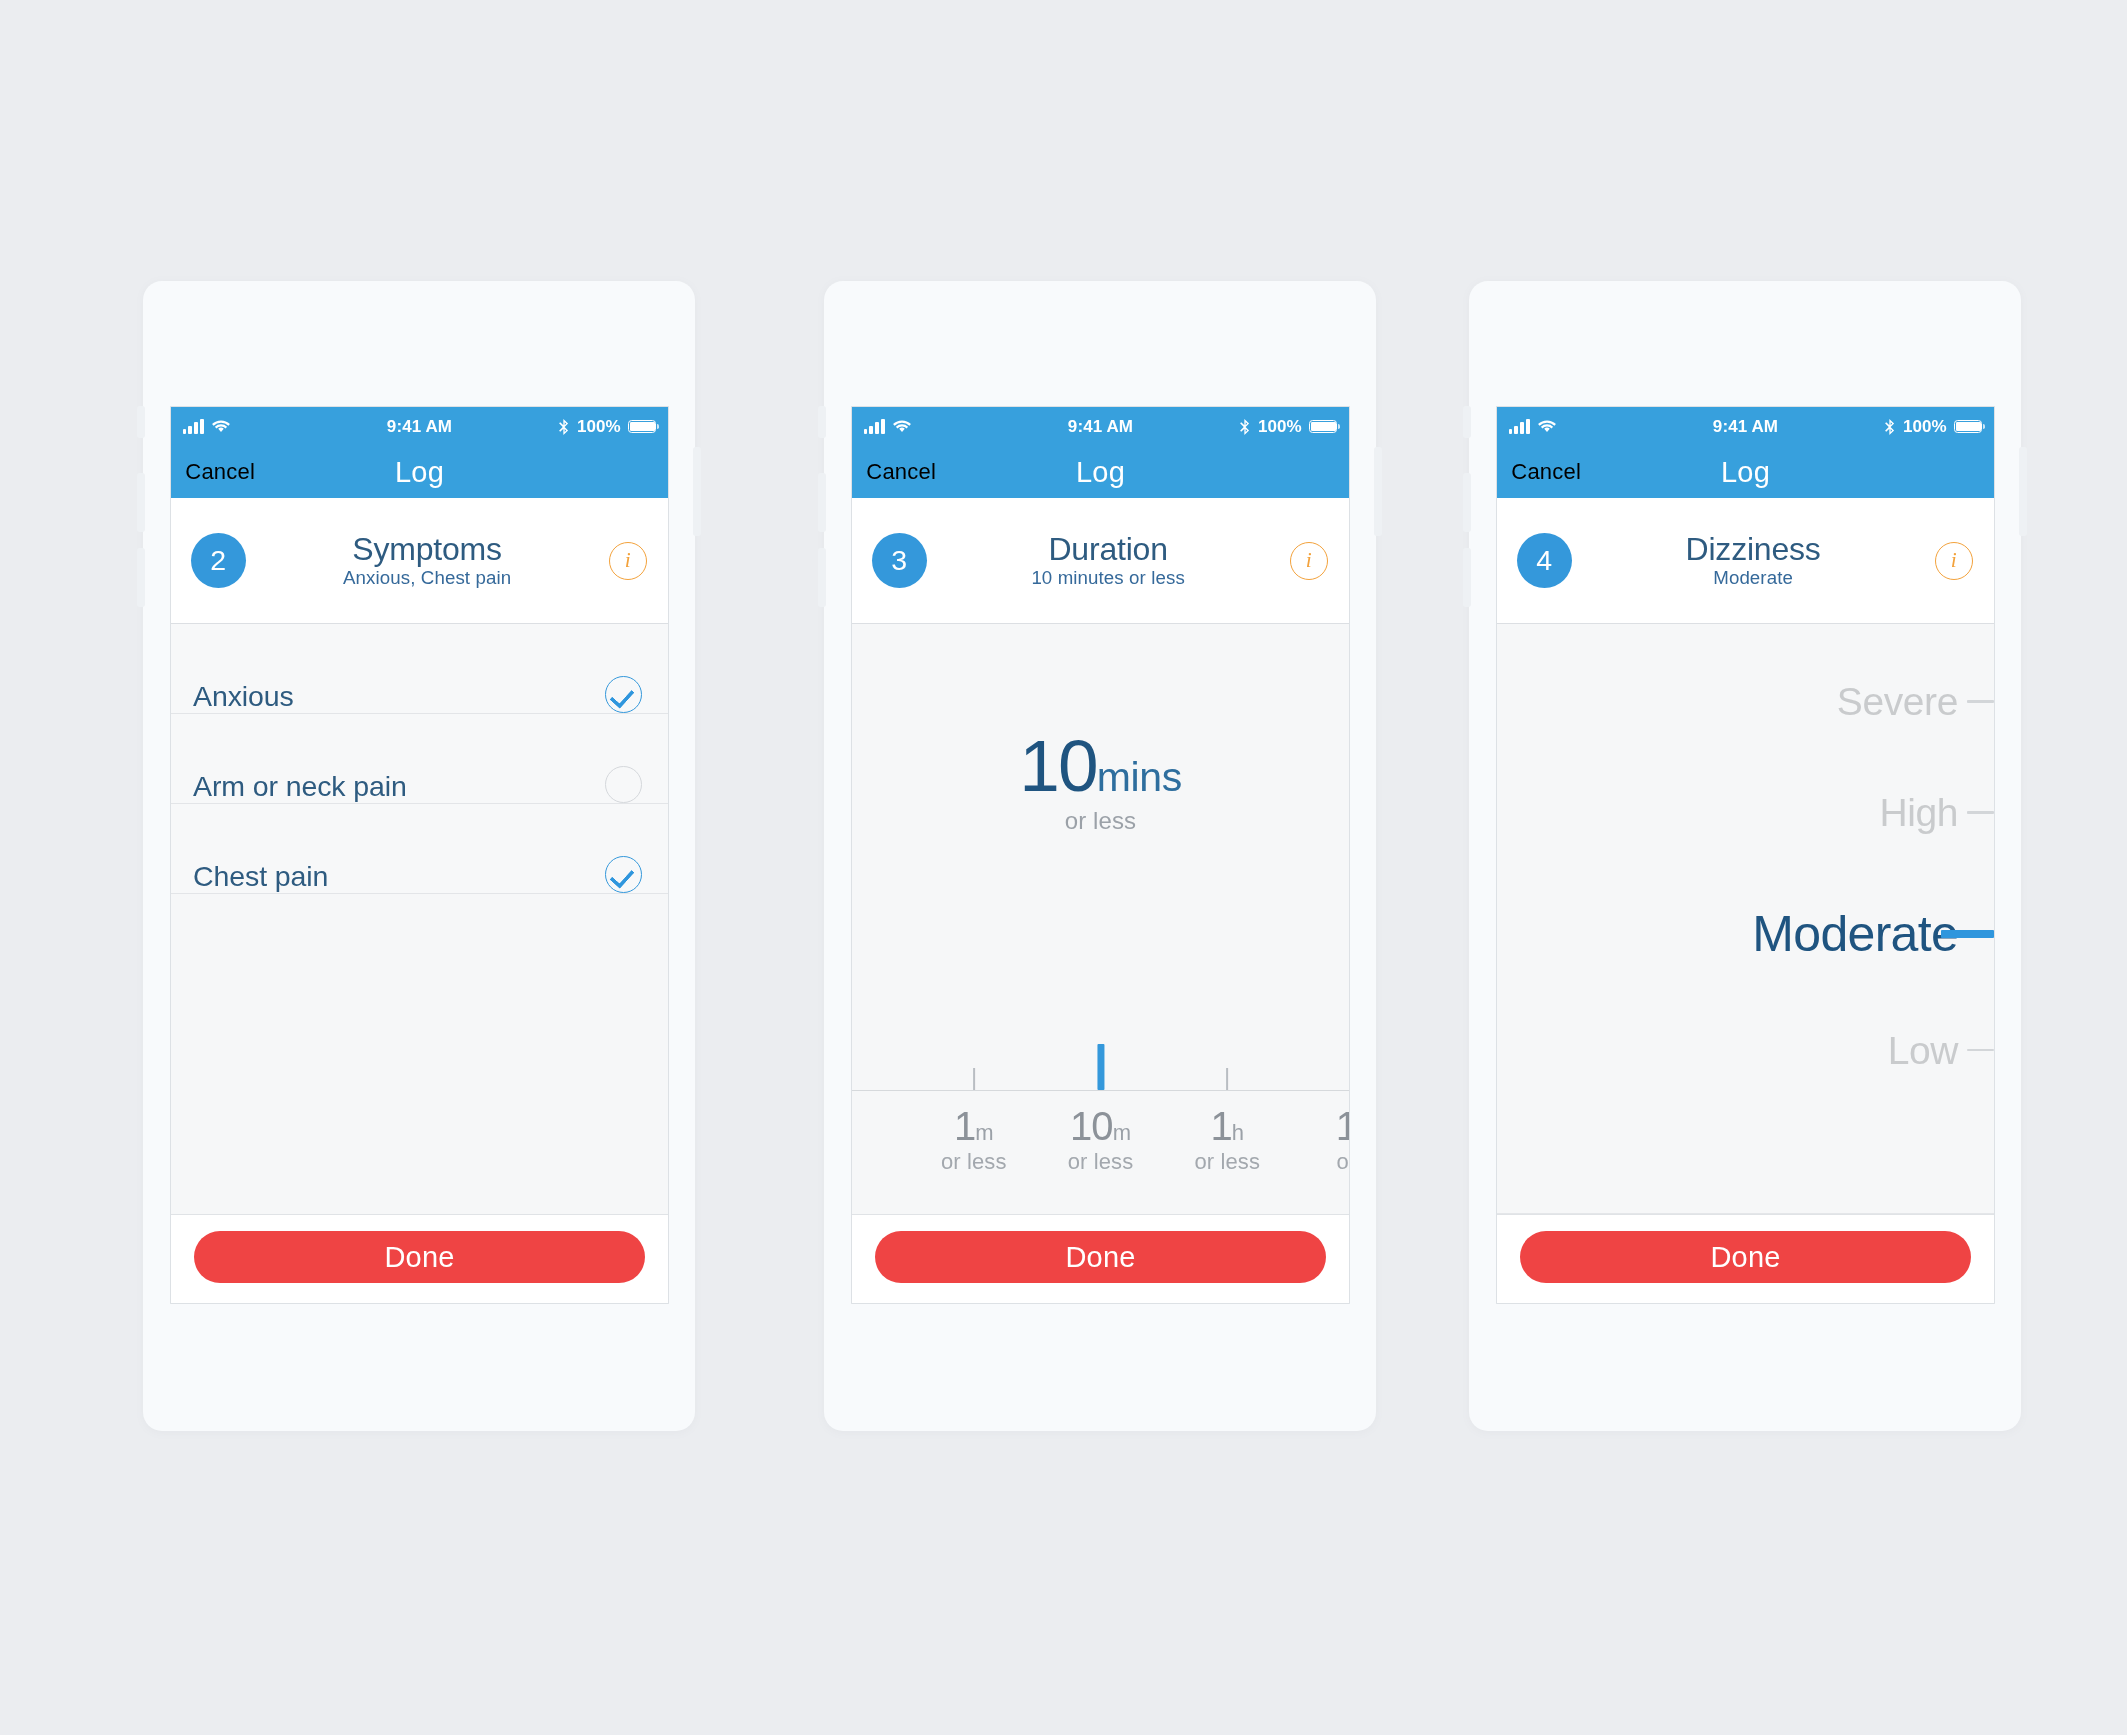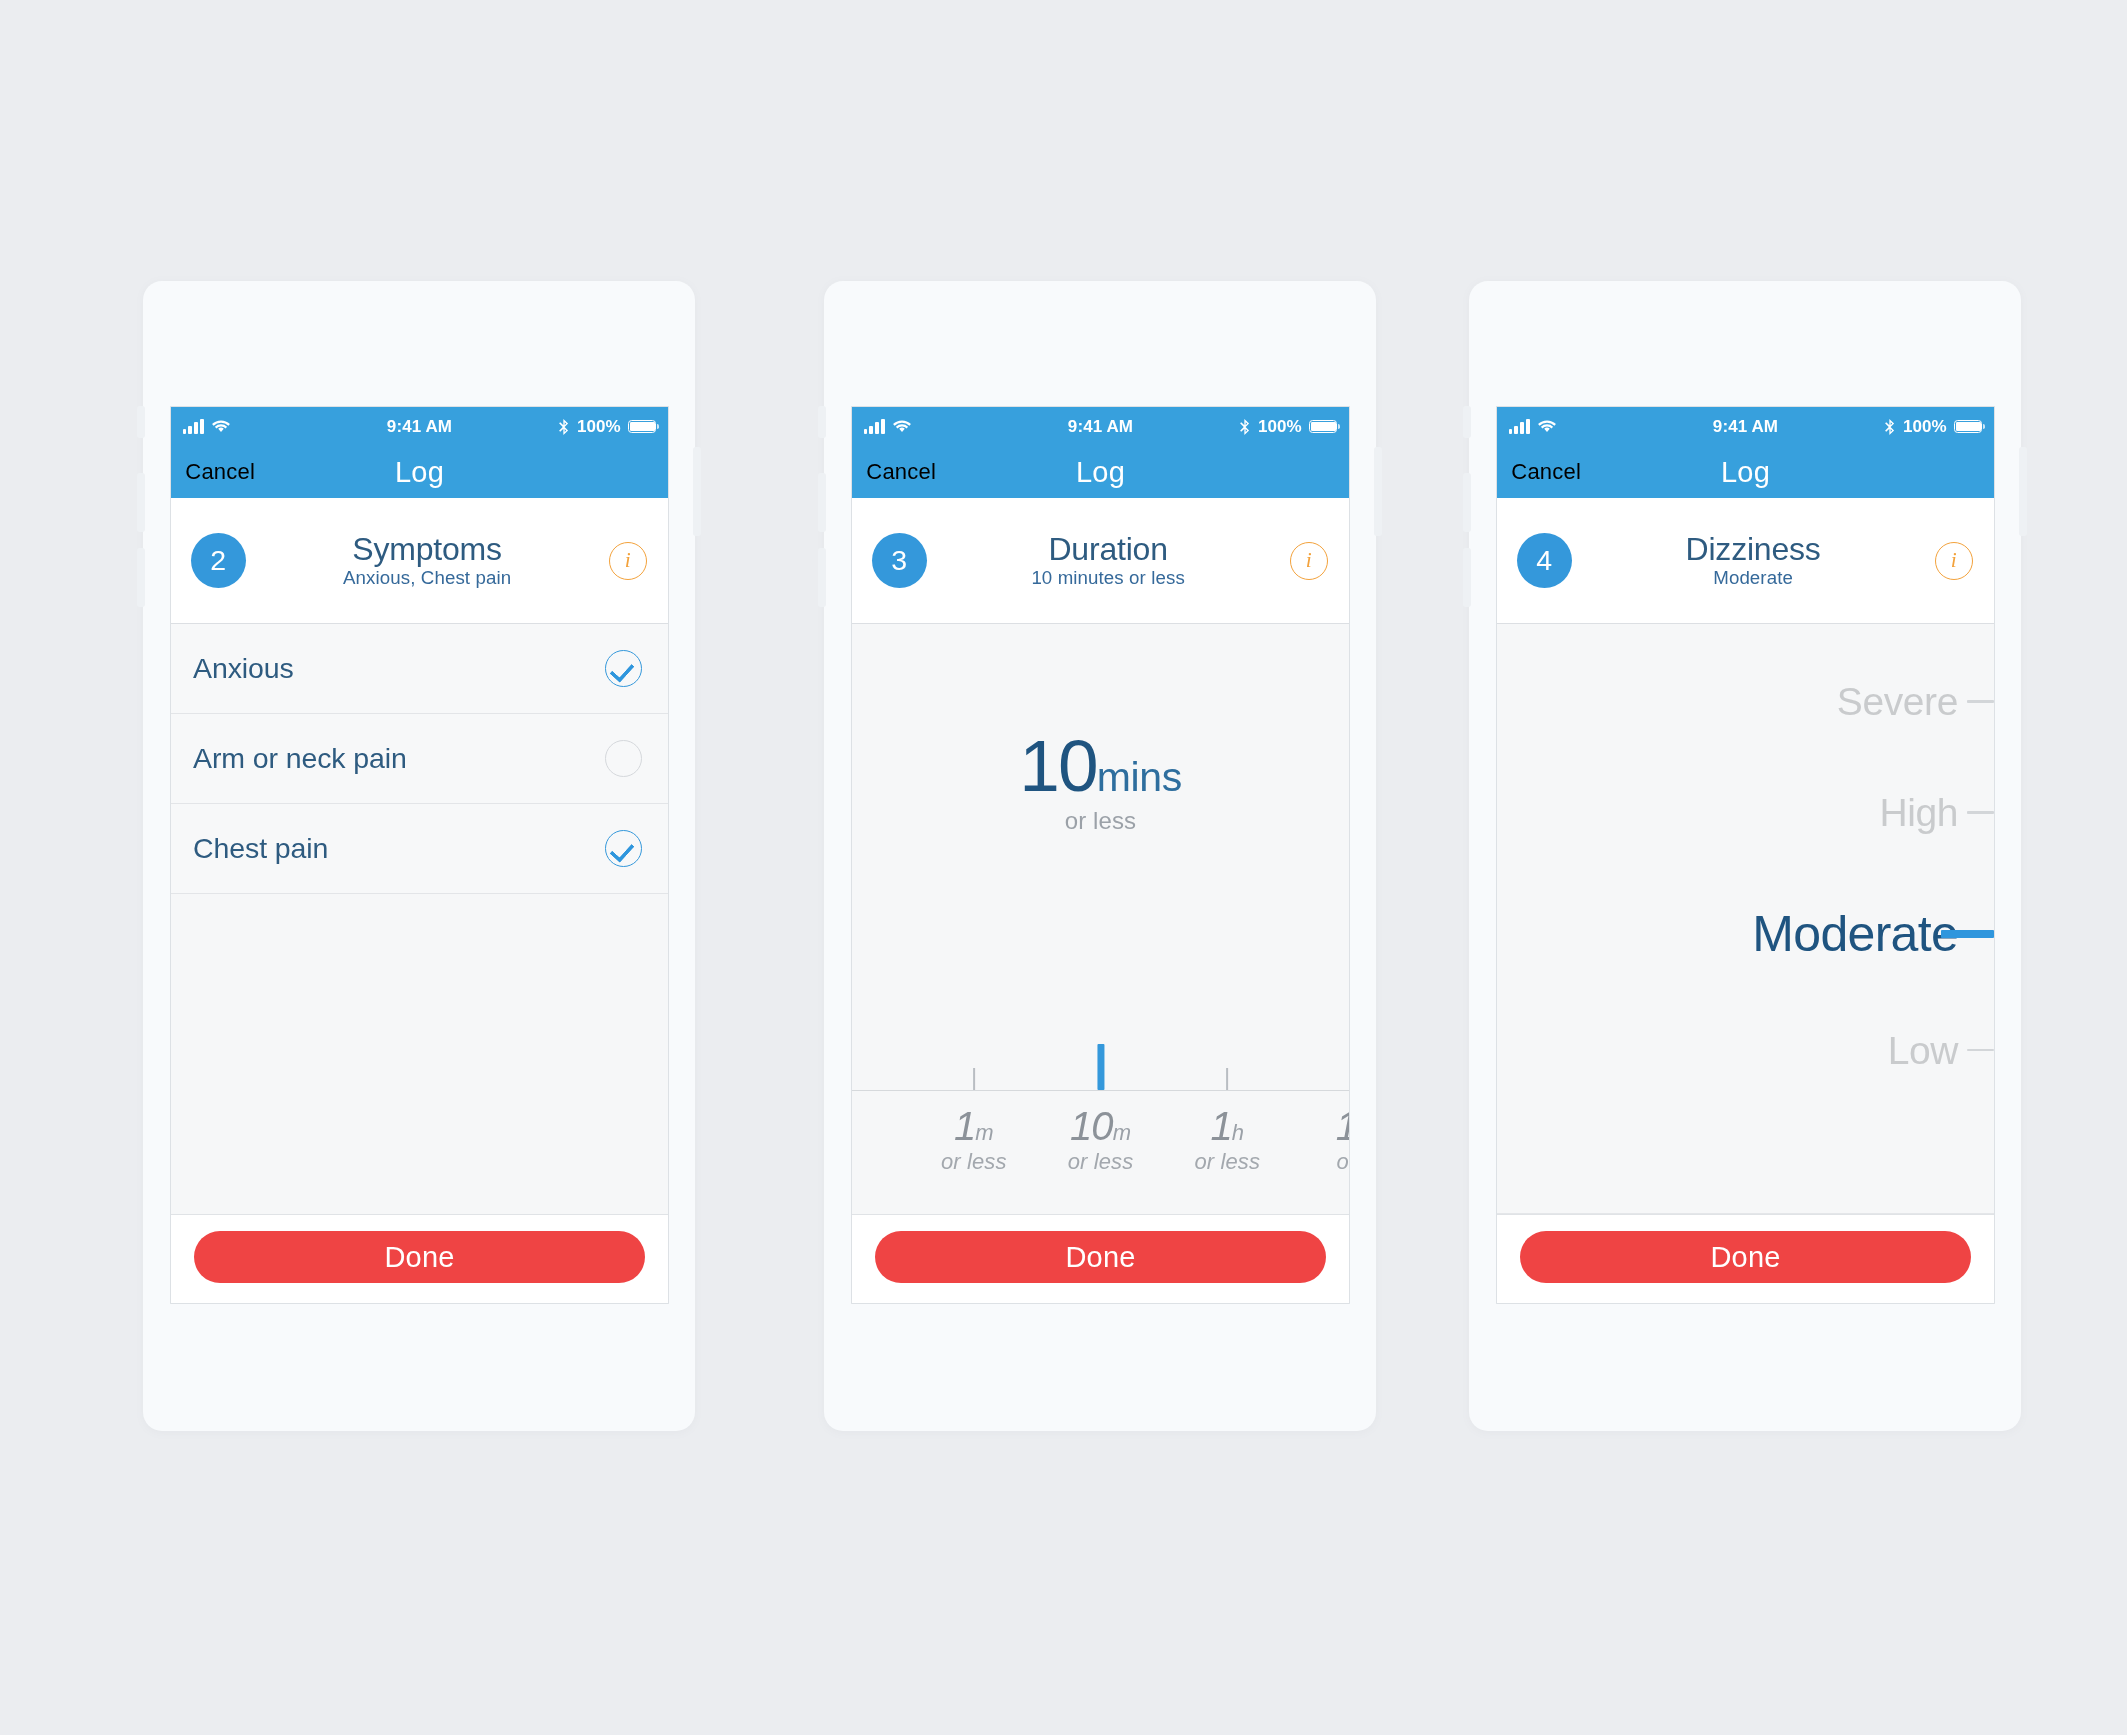--- a/index.html
+++ b/index.html
@@ -222,21 +222,21 @@
   
   .sym-list {
     flex: 1 1 auto;
     display: flex;
     flex-direction: column;
   }
   .sym-row {
     height: 90px;
     flex: 0 0 auto;
     display: flex;
-    align-items: center;
+    align-items: flex-end;
     padding: 0 26px 0 22px;
     box-sizing: border-box;
     border-bottom: 0.9px solid #e3e5e8;
     background: #f7f8f9;
   }
   .sym-label {
     font-size: 28.5px;
     font-weight: 300;
     color: #2e5b80;
     letter-spacing: -0.1px;
@@ -352,21 +352,20 @@
     bottom: 0;
     height: 123px;
     background: #f6f7f8;
   }
   .dur-scale .stop {
     position: absolute;
     top: 14.3px;
     transform: translateX(-50%);
     text-align: center;
     white-space: nowrap;
-    font-style: italic;
   }
   .stop-num {
     font-size: 40px;
     font-weight: 300;
     color: #8c9299;
     letter-spacing: -0.9px;
     line-height: 1;
     display: inline-block;
     vertical-align: baseline;
   }

